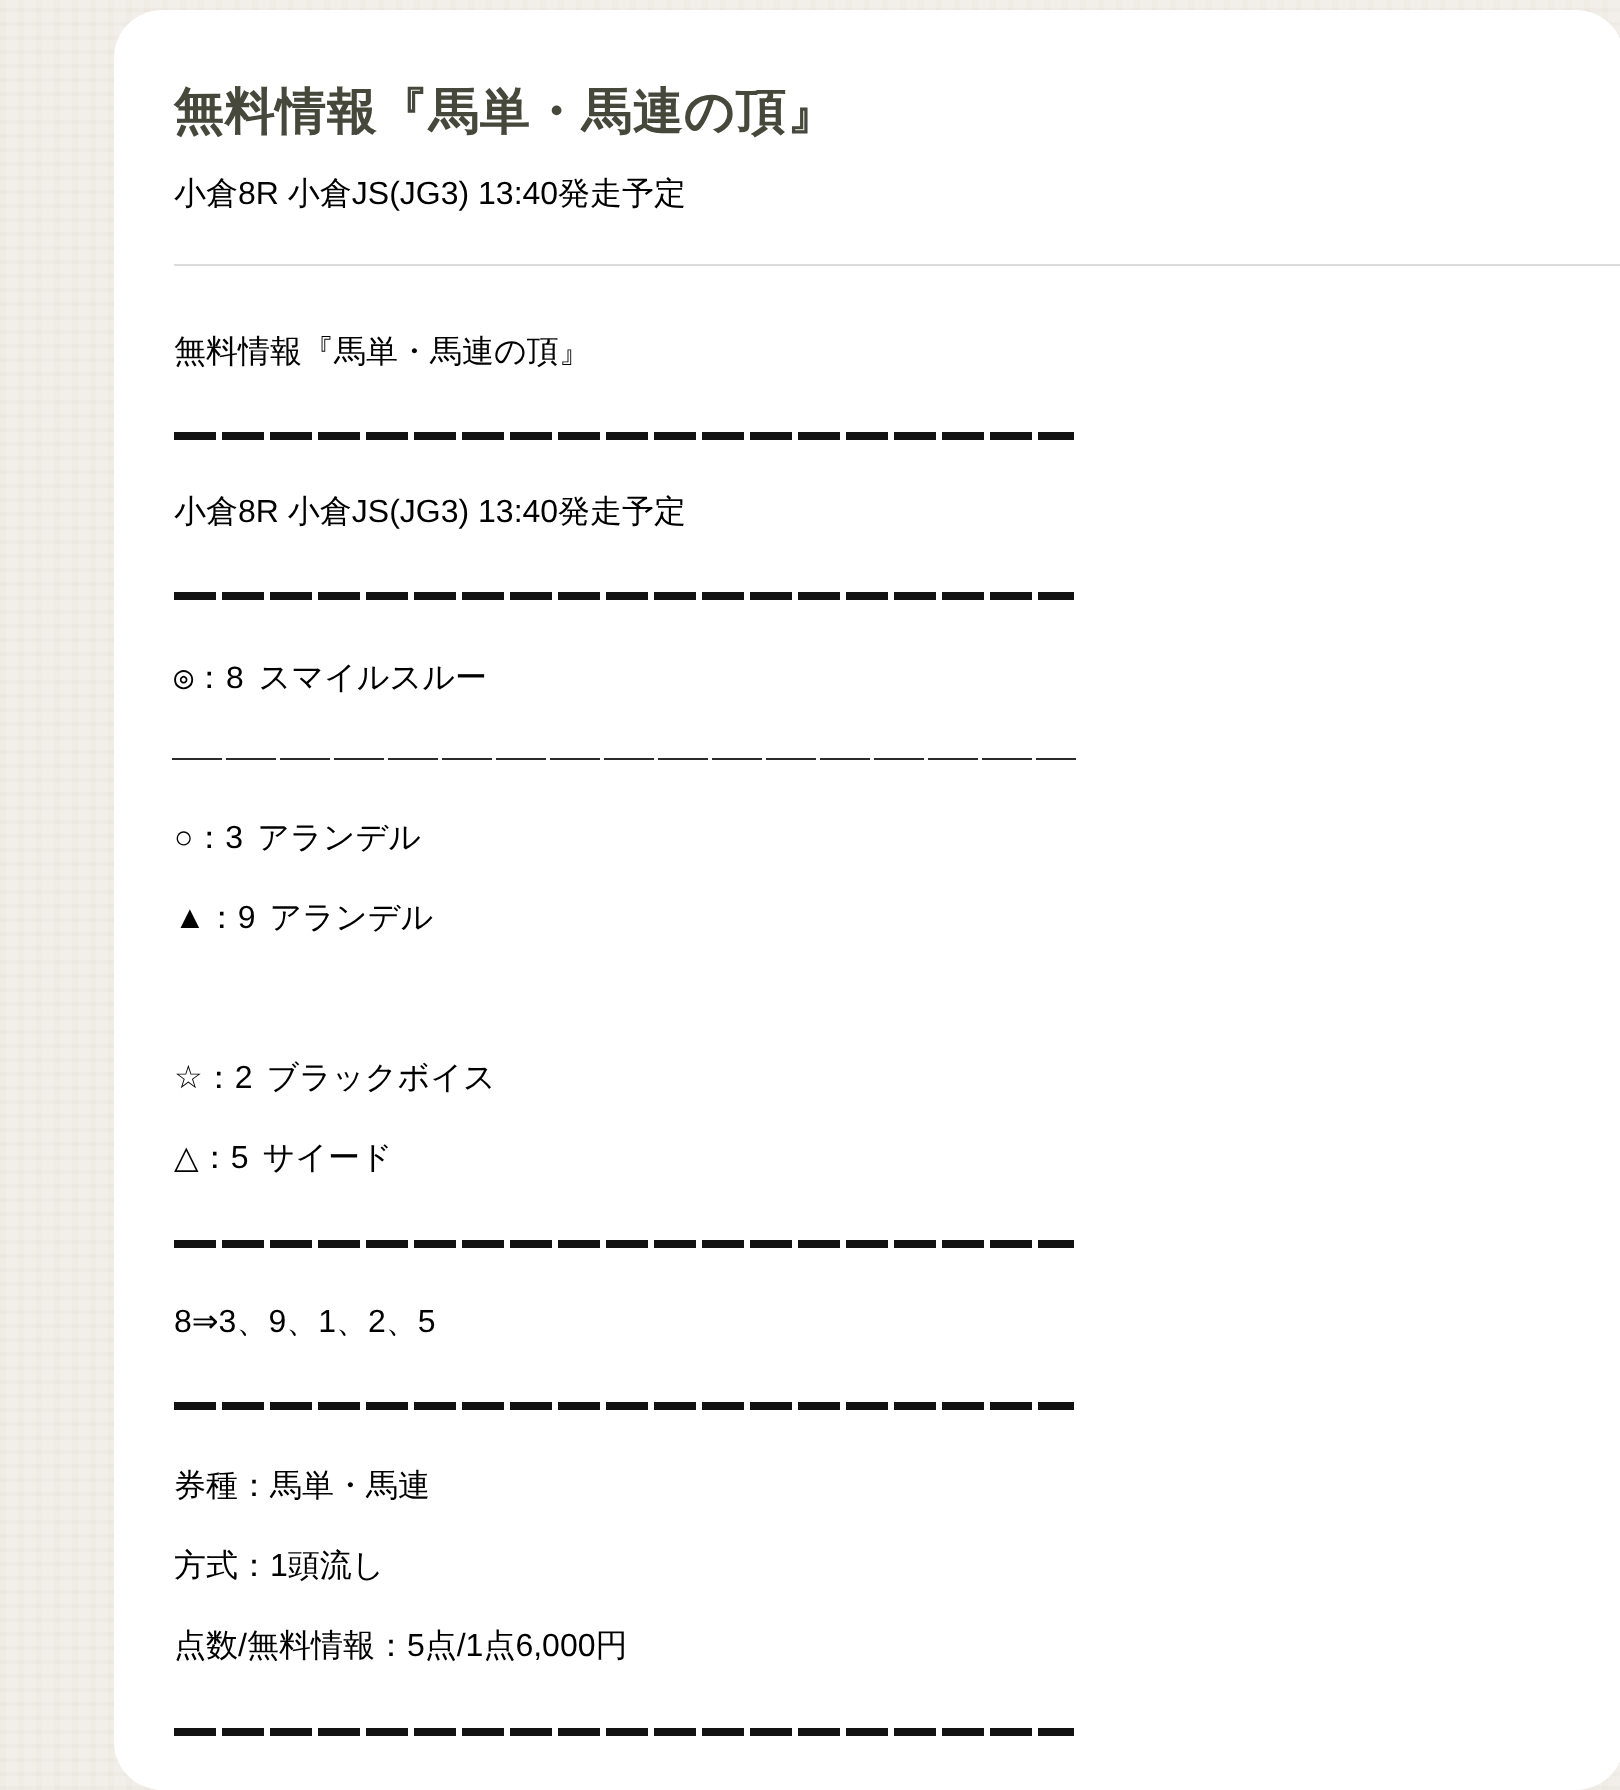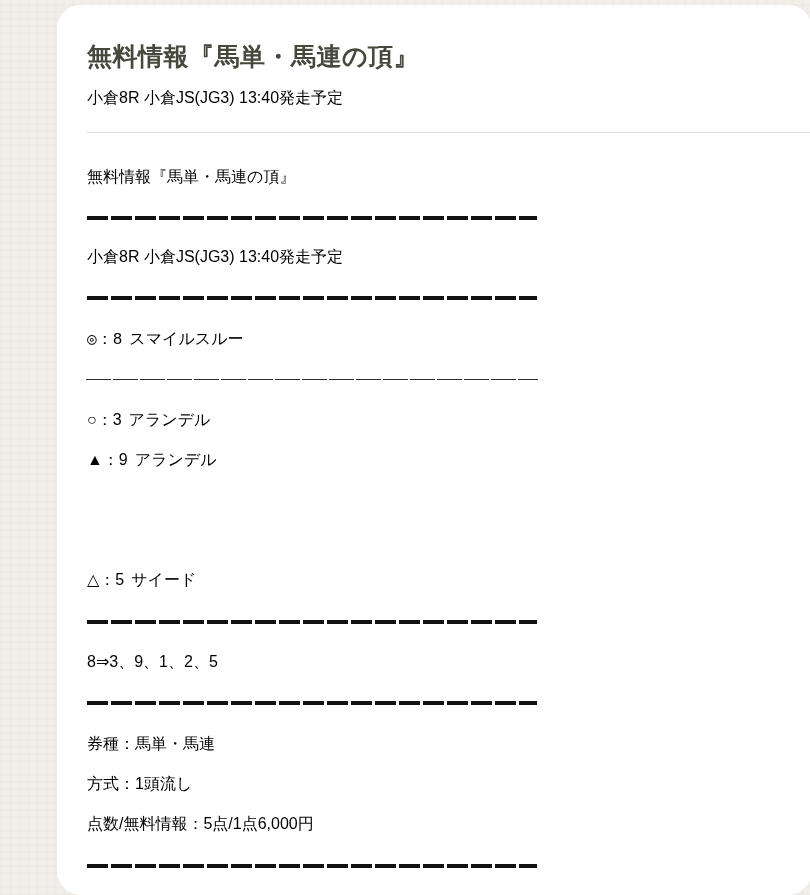--- a/index.html
+++ b/index.html
@@ -72,20 +72,21 @@
 
   <p class="t l-pick0"><span>◎</span><span>：</span><span>8</span><span class="horse-name">スマイルスルー</span></p>
 
   <div class="rule-thin rthin" aria-label="─────────────────"></div>
 
   <p class="t l-pick1"><span>○</span><span>：</span><span>3</span><span class="horse-name">アランデル</span></p>
 
   <p class="t l-pick2"><span>▲</span><span>：</span><span>9</span><span class="horse-name">アランデル</span></p>
 
 
+  <p class="t l-pick4"><span>☆</span><span>：</span><span>2</span><span class="horse-name">ブラックボイス</span></p>
 
   <p class="t l-pick5"><span>△</span><span>：</span><span>5</span><span class="horse-name">サイード</span></p>
 
   <div class="rule r3" aria-label="━━━━━━━━━━━━━━━━━━━"></div>
 
   <p class="t l-formula">8⇒3、9、1、2、5</p>
 
   <div class="rule r4" aria-label="━━━━━━━━━━━━━━━━━━━"></div>
 
   <p class="t l-ticket"><span>券種</span><span>：</span><span>馬単・馬連</span></p>

